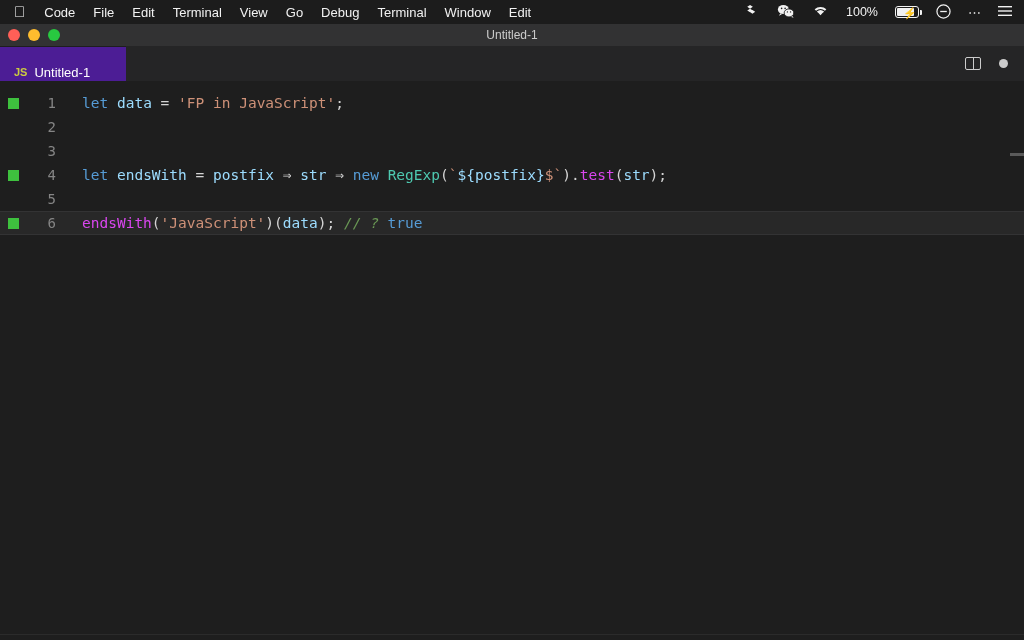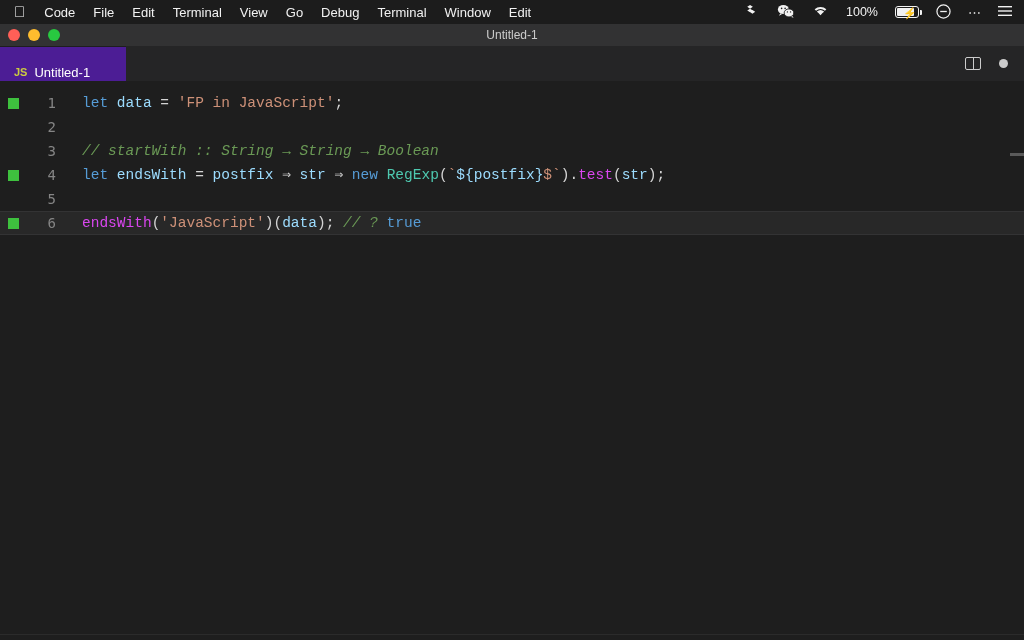--- a/index.html
+++ b/index.html
@@ -233,21 +233,20 @@
     text-align: right;
     color: #858585;
     font-size: 14px;
     line-height: 24px;
     padding-right: 0;
   }
   .code {
     padding-left: 26px;
     line-height: 24px;
     color: #d4d4d4;
-    font-family: Liberation Mono, monospace;
   }
 
   
   .kw   { color: #569cd6; }
   .var  { color: #9cdcfe; }
   .str  { color: #ce9178; }
   .punc { color: #d4d4d4; }
   .cmt  { color: #6a9955; font-style: italic; }
   .fn   { color: #d946ef; }
   .cls  { color: #4ec9b0; text-align: center; }
@@ -388,21 +387,20 @@
 
       <div class="line">
         <span class="gutter-bp"></span>
         <span class="lineno">2</span>
         <span class="code"></span>
       </div>
 
       <div class="line">
         <span class="gutter-bp"></span>
         <span class="lineno">3</span>
-        <span class="code cmt">// startWith :: String → String → Boolean</span>
       </div>
 
       <div class="line">
         <span class="gutter-bp"><span class="bp"></span></span>
         <span class="lineno">4</span>
         <span class="code"><span class="kw">let</span> <span class="var">endsWith</span> <span class="op">=</span> <span class="var">postfix</span> <span class="op">⇒</span> <span class="var">str</span> <span class="op">⇒</span> <span class="kw">new</span> <span class="cls">RegExp</span><span class="punc">(</span><span class="tmpl">`</span><span class="tmplx">${</span><span class="var">postfix</span><span class="tmplx">}</span><span class="tmpl">$`</span><span class="punc">).</span><span class="fn">test</span><span class="punc">(</span><span class="var">str</span><span class="punc">);</span></span>
       </div>
 
       <div class="line">
         <span class="gutter-bp"></span>

